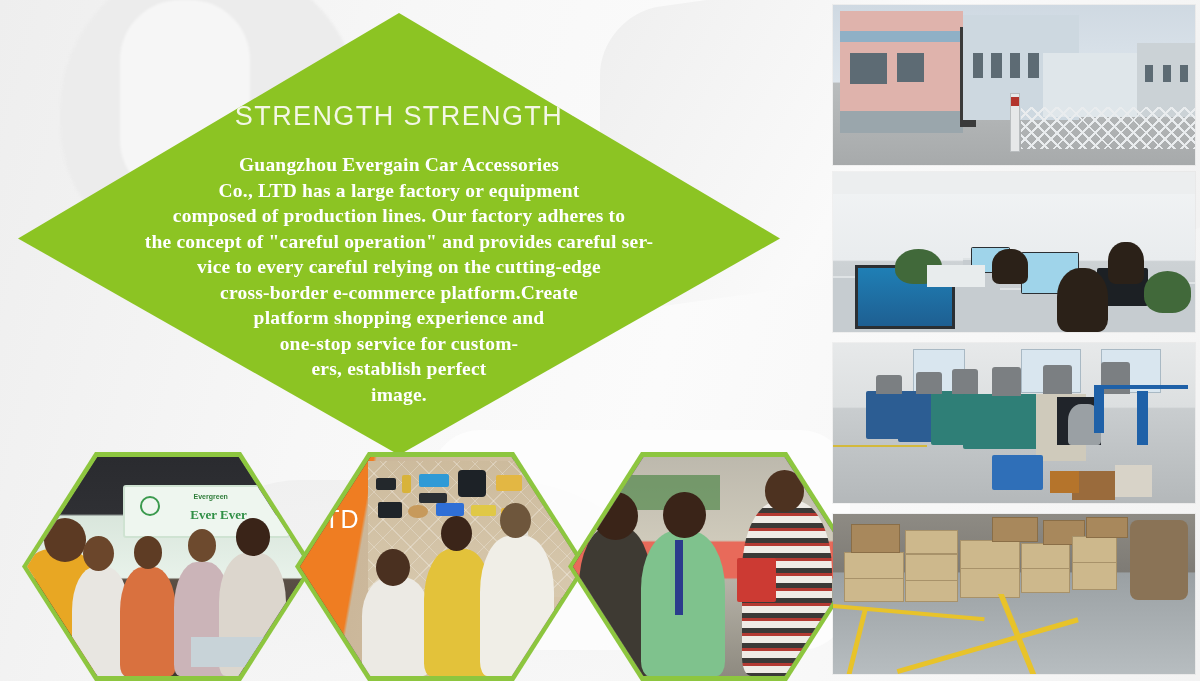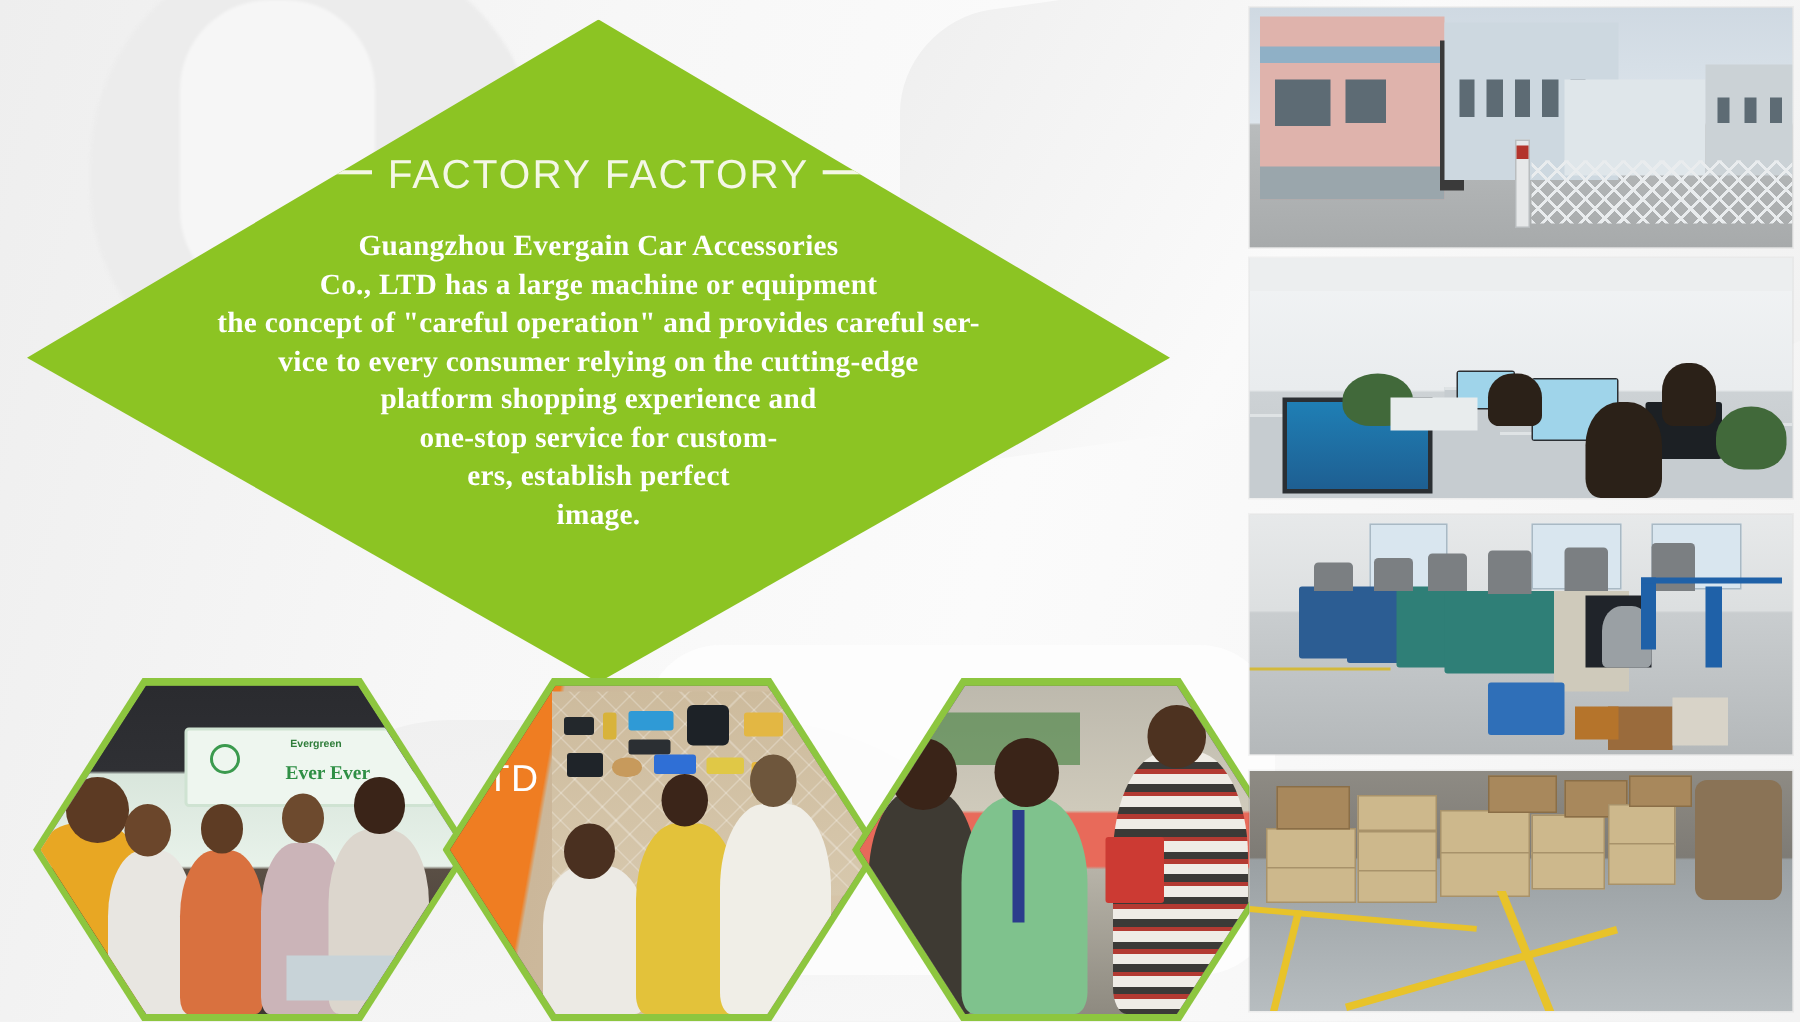--- a/index.html
+++ b/index.html
@@ -154,27 +154,29 @@
       <div class="grille-bar" style="left:108px;top:48px;width:48px;height:150px;border-radius:24px;"></div>
     </div>
     <div class="hood"></div>
     <div class="fender"></div>
     <div class="wm2" style="left:430px;top:430px;width:420px;height:220px;"></div>
   </div>
 
   <div class="diamond">
     <div class="diamond-inner">
       <div class="fs-title">
-        <span class="dash">—</span><span>FACTORY FACTORY</span><span class="dash">—</span>
+        <span class="dash">—</span><span>STRENGTH STRENGTH</span><span class="dash">—</span>
       </div>
       <div class="fs-body">
         <span class="ln">Guangzhou Evergain Car Accessories</span>
-        <span class="ln">Co., LTD has a large machine or equipment</span>
+        <span class="ln">Co., LTD has a large factory or equipment</span>
+        <span class="ln">composed of production lines. Our factory adheres to</span>
         <span class="ln">the concept of "careful operation" and provides careful ser-</span>
-        <span class="ln">vice to every consumer relying on the cutting-edge</span>
+        <span class="ln">vice to every careful relying on the cutting-edge</span>
+        <span class="ln">cross-border e-commerce platform.Create</span>
         <span class="ln">platform shopping experience and</span>
         <span class="ln">one-stop service for custom-</span>
         <span class="ln">ers, establish perfect</span>
         <span class="ln">image.</span>
       </div>
     </div>
   </div>
 
   <div class="hex hex1">
     <div class="hex-in">

